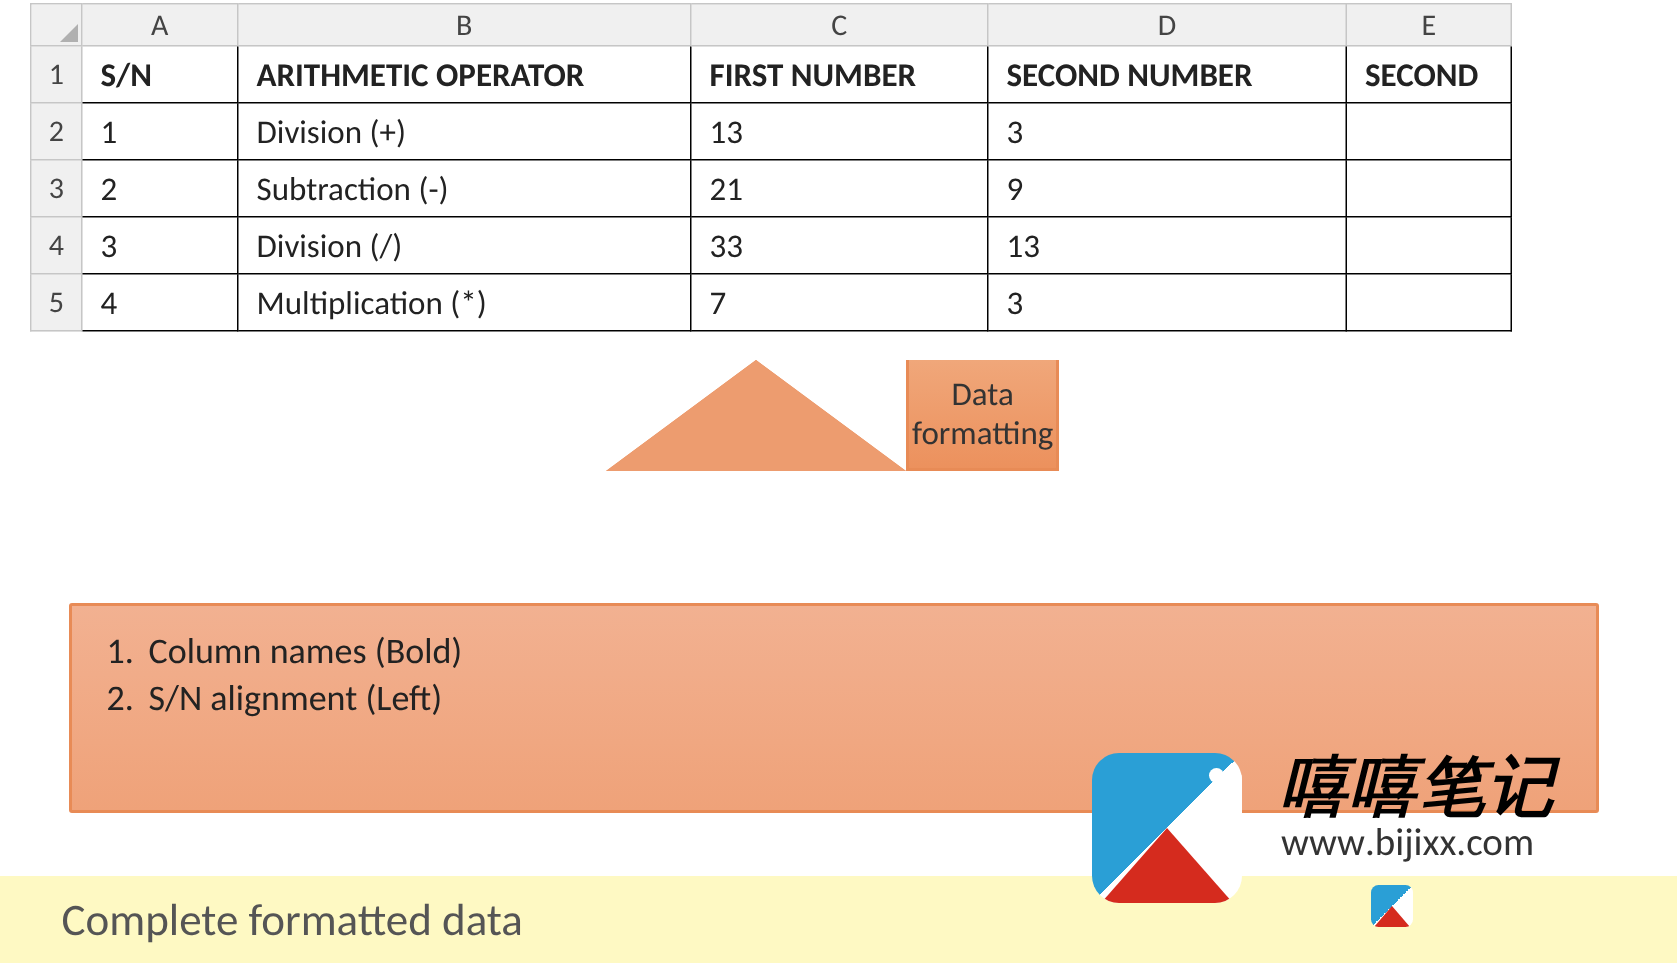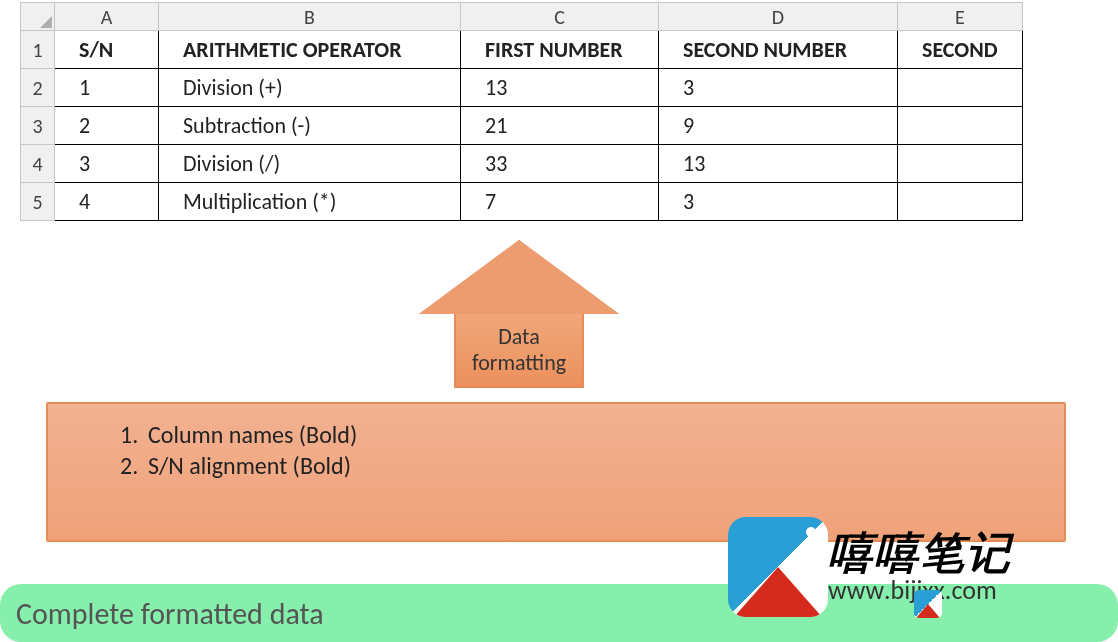--- a/index.html
+++ b/index.html
@@ -53,40 +53,40 @@
       background: #f0f0f0;
       border: 1px solid #c6c6c6;
       font-weight: normal;
       color: #444;
       font-size: 20px;
       width: 34px;
       text-align: center;
     }
     .spreadsheet td {
       border: 1.5px solid #000;
-      padding: 4px 24px;
+      padding: 4px 12px;
       height: 38px;
       font-size: 22px;
       color: #222;
       background: #fff;
     }
     .spreadsheet tr.header td {
       font-weight: bold;
     }
     .num { text-align: left; }
     .left { text-align: left; }
 
     
     .arrow-callout {
       position: absolute;
       top: 240px;
       left: 404px;
       width: 230px;
       display: flex;
-      flex-direction: column;
+      flex-direction: row;
       align-items: center;
     }
     .arrow-head {
       width: 0; height: 0;
       border-left: 100px solid transparent;
       border-right: 100px solid transparent;
       border-bottom: 74px solid #ed9c6f;
       filter: drop-shadow(0 0 0 #e88b56);
     }
     .arrow-body {
@@ -109,59 +109,57 @@
     
     .notes {
       position: absolute;
       top: 402px;
       left: 46px;
       width: 1020px;
       height: 140px;
       background: linear-gradient(#f2b191, #efa279);
       border: 2px solid #e88b56;
       border-radius: 2px;
-      padding: 14px 72px;
+      padding: 14px 23px;
       font-size: 24px;
       color: #222;
     }
     .notes ol { list-style: none; }
     .notes li {
       margin: 2px 0;
     }
     .notes .num-prefix {
       display: inline-block;
       width: 28px;
     }
 
     
     .footer {
       position: absolute;
       left: 0;
       bottom: 0;
       width: 1118px;
       height: 58px;
-      background: #86efac;
+      background: #fef9c3;
       display: flex;
       align-items: center;
-      padding-left: 16px;
+      padding-left: 41px;
       font-size: 30px;
       color: #555;
-      border-radius: 21px;
     }
 
     
     .logo-area {
       position: absolute;
       right: 10px;
       bottom: 10px;
       width: 380px;
       height: 130px;
       display: flex;
-      align-items: center;
-      gap: 0;
+      gap: 26px;
     }
     .logo-icon {
       width: 100px;
       height: 100px;
       position: relative;
       border-radius: 18px;
       background: linear-gradient(135deg, #2a9fd6 0%, #2a9fd6 50%, #fff 50%, #fff 100%);
       overflow: hidden;
       flex-shrink: 0;
     }
@@ -281,21 +279,21 @@
   </table>
 
 <div class="arrow-callout">
   <div class="arrow-head"></div>
   <div class="arrow-body">Data formatting</div>
 </div>
 
 <div class="notes">
   <ol>
     <li><span class="num-prefix">1.</span><span>Column names (Bold)</span></li>
-    <li><span class="num-prefix">2.</span><span>S/N alignment (Bold)</span></li>
+    <li><span class="num-prefix">2.</span><span>S/N alignment (Left)</span></li>
   </ol>
 </div>
 
 <div class="footer">
   <span>Complete formatted data</span>
 </div>
 
 <div class="logo-area">
   <div class="logo-icon"></div>
   <div class="logo-text">

